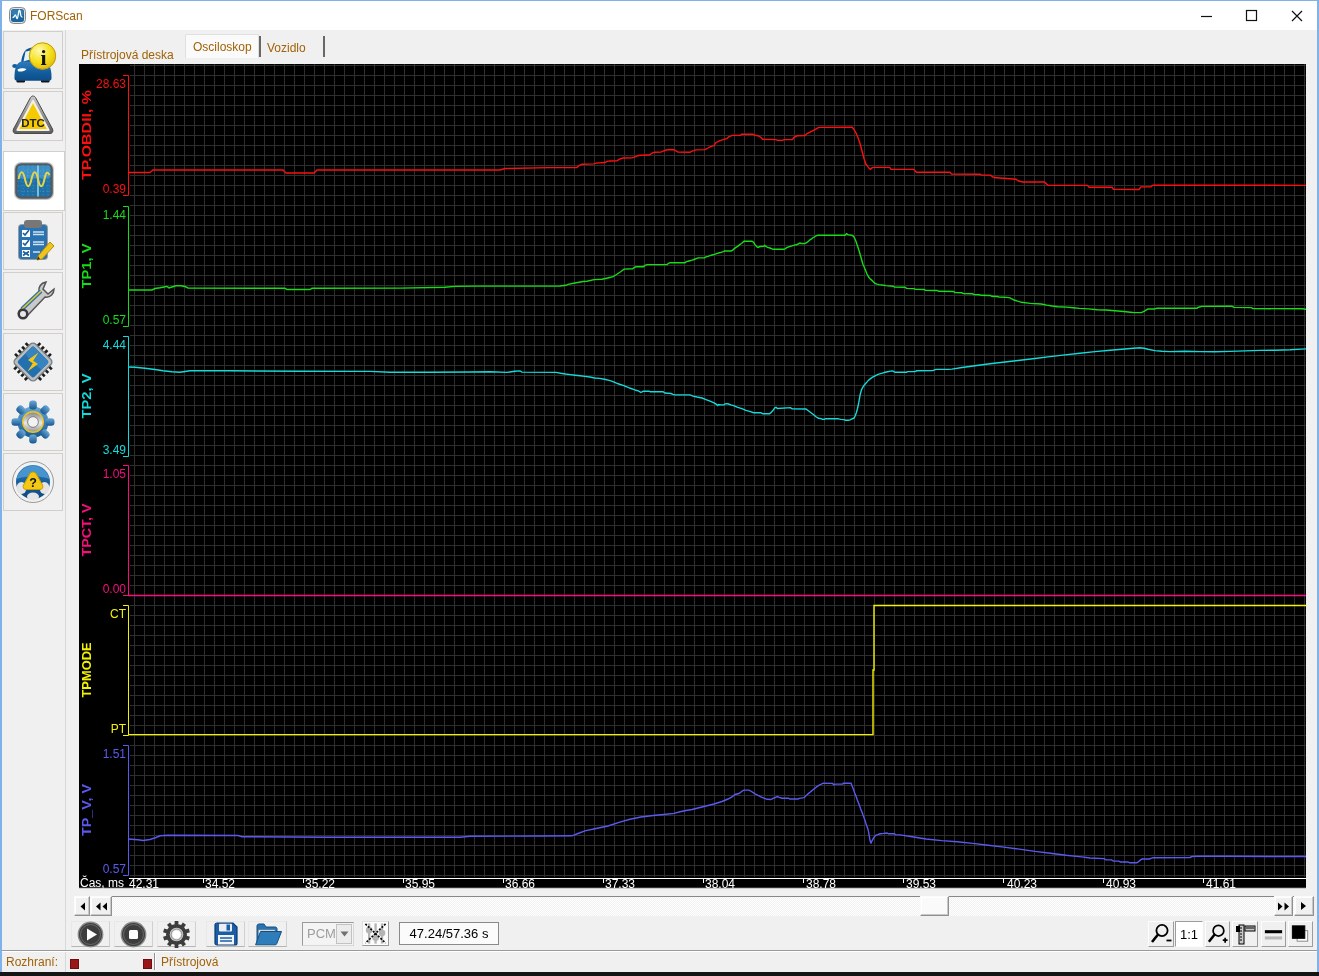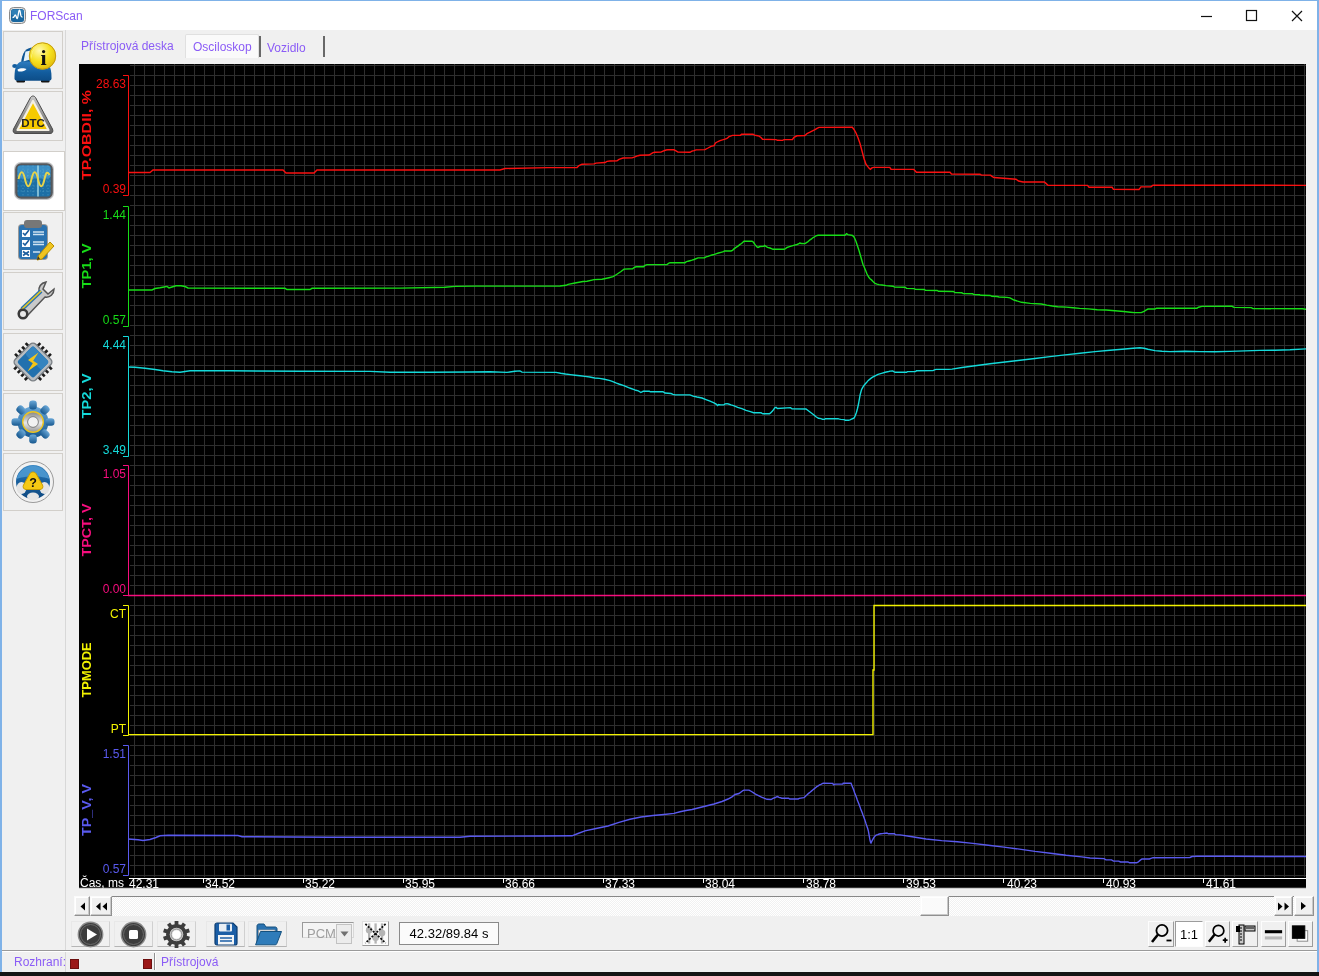--- a/index.html
+++ b/index.html
@@ -6,21 +6,21 @@
 .abs{position:absolute}
 #titlebar{position:absolute;left:2px;top:1px;width:1315px;height:29px;background:#fff}
 #btm{position:absolute;left:0;top:972px;width:1319px;height:4px;background:#151515}
 .brd{position:absolute;background:#7fb2e8}
 .sbtn{position:absolute;left:3px;width:60px;background:#f0f0f0;border:1px solid #d2cfca;display:flex;align-items:center;justify-content:center}
 .sbtn.sel{background:#fff;width:62px}
 .tabsep{position:absolute;top:36px;height:21px;width:1.5px;background:#686868}
 .tbtn{position:absolute;top:921px;height:26px;background:#f0f0f0;border:1px solid #e8e8e8;border-bottom-color:#b5b5b5;border-right-color:#d0d0d0;display:flex;align-items:center;justify-content:center}
 .zbtn{position:absolute;top:921px;height:26px;background:#f0f0f0;border:1px solid #9c9c9c;border-top-color:#fdfdfd;border-left-color:#fdfdfd;display:flex;align-items:center;justify-content:center}
 .sbbtn{position:absolute;top:896px;height:20px;background:#f0f0f0;border:1px solid #909090;border-top-color:#fbfbfb;border-left-color:#fbfbfb;box-shadow:inset -1px -1px 0 #c8c8c8, inset 1px 1px 0 #fff;display:flex;align-items:center;justify-content:center}
-.txt{position:absolute;font-size:12px;color:#8b5cf6;white-space:nowrap}
+.txt{position:absolute;font-size:12px;color:#a16207;white-space:nowrap}
 </style></head>
 <body>
 
 <div class="brd" style="left:0;top:0;width:1319px;height:1px"></div>
 <div class="brd" style="left:0;top:0;width:2px;height:972px"></div>
 <div class="brd" style="left:1317px;top:0;width:2px;height:972px"></div>
 <div id="titlebar">
  <div class="abs" style="left:7px;top:6px"><svg width="17" height="17" viewBox="0 0 17 17">
         <rect x="0.5" y="0.5" width="16" height="16" rx="4" fill="#e2e2e2" stroke="#8a8a8a"></rect>
         <rect x="2" y="2" width="13" height="13" rx="2.5" fill="#19679f"></rect>
@@ -193,21 +193,21 @@
 <ellipse cx="11.5" cy="29" rx="5" ry="6" fill="#e4e4e4"></ellipse>
 <ellipse cx="34.5" cy="29" rx="5" ry="6" fill="#e4e4e4"></ellipse>
 <ellipse cx="23" cy="37.5" rx="6" ry="4" fill="#e4e4e4"></ellipse>
 <path d="M20 14.5 C21.5 12.5 24.5 12.5 26 14.5 L32.5 26 C33.5 28 32.5 30.5 30 30.5 L16 30.5 C13.5 30.5 12.5 28 13.5 26 Z" fill="#f5c913" stroke="#c79c00" stroke-width="1"></path>
 <text x="23" y="28" font-size="12.5" font-weight="bold" fill="#101010" text-anchor="middle">?</text>
 </svg>
   </div>
 <div class="abs" style="left:65px;top:30px;width:1px;height:942px;background:#d8d8d8"></div>
 
 <div class="abs" style="left:185px;top:34px;width:74px;height:24px;background:#fafafa;border:1px solid #e0e0e0;border-bottom:none;border-radius:2px 2px 0 0"></div>
-<div class="txt" style="left:81px;top:39px">Přístrojová deska</div>
+<div class="txt" style="left:81px;top:48px">Přístrojová deska</div>
 <div class="txt" style="left:193px;top:40px">Osciloskop</div>
 <div class="txt" style="left:267px;top:41px">Vozidlo</div>
 <div class="tabsep" style="left:259px"></div>
 <div class="tabsep" style="left:323px"></div>
 
 <svg class="abs" style="left:79px;top:64px" width="1227" height="825" viewBox="79 64 1227 825">
 <rect x="79" y="64" width="1227" height="825" fill="#000"></rect>
 <path d="M134.5 64V877M144.5 64V877M154.5 64V877M164.5 64V877M174.5 64V877M184.5 64V877M194.5 64V877M204.5 64V877M214.5 64V877M224.5 64V877M234.5 64V877M244.5 64V877M254.5 64V877M264.5 64V877M274.5 64V877M284.5 64V877M294.5 64V877M304.5 64V877M314.5 64V877M324.5 64V877M334.5 64V877M344.5 64V877M354.5 64V877M364.5 64V877M374.5 64V877M384.5 64V877M394.5 64V877M404.5 64V877M414.5 64V877M424.5 64V877M434.5 64V877M444.5 64V877M454.5 64V877M464.5 64V877M474.5 64V877M484.5 64V877M494.5 64V877M504.5 64V877M514.5 64V877M524.5 64V877M534.5 64V877M544.5 64V877M554.5 64V877M564.5 64V877M574.5 64V877M584.5 64V877M594.5 64V877M604.5 64V877M614.5 64V877M624.5 64V877M634.5 64V877M644.5 64V877M654.5 64V877M664.5 64V877M674.5 64V877M684.5 64V877M694.5 64V877M704.5 64V877M714.5 64V877M724.5 64V877M734.5 64V877M744.5 64V877M754.5 64V877M764.5 64V877M774.5 64V877M784.5 64V877M794.5 64V877M804.5 64V877M814.5 64V877M824.5 64V877M834.5 64V877M844.5 64V877M854.5 64V877M864.5 64V877M874.5 64V877M884.5 64V877M894.5 64V877M904.5 64V877M914.5 64V877M924.5 64V877M934.5 64V877M944.5 64V877M954.5 64V877M964.5 64V877M974.5 64V877M984.5 64V877M994.5 64V877M1004.5 64V877M1014.5 64V877M1024.5 64V877M1034.5 64V877M1044.5 64V877M1054.5 64V877M1064.5 64V877M1074.5 64V877M1084.5 64V877M1094.5 64V877M1104.5 64V877M1114.5 64V877M1124.5 64V877M1134.5 64V877M1144.5 64V877M1154.5 64V877M1164.5 64V877M1174.5 64V877M1184.5 64V877M1194.5 64V877M1204.5 64V877M1214.5 64V877M1224.5 64V877M1234.5 64V877M1244.5 64V877M1254.5 64V877M1264.5 64V877M1274.5 64V877M1284.5 64V877M1294.5 64V877M1304.5 64V877M130 65.5H1306M130 75.5H1306M130 85.5H1306M130 95.5H1306M130 105.5H1306M130 115.5H1306M130 125.5H1306M130 135.5H1306M130 145.5H1306M130 155.5H1306M130 165.5H1306M130 175.5H1306M130 185.5H1306M130 195.5H1306M130 205.5H1306M130 215.5H1306M130 225.5H1306M130 235.5H1306M130 245.5H1306M130 255.5H1306M130 265.5H1306M130 275.5H1306M130 285.5H1306M130 295.5H1306M130 305.5H1306M130 315.5H1306M130 325.5H1306M130 335.5H1306M130 345.5H1306M130 355.5H1306M130 365.5H1306M130 375.5H1306M130 385.5H1306M130 395.5H1306M130 405.5H1306M130 415.5H1306M130 425.5H1306M130 435.5H1306M130 445.5H1306M130 455.5H1306M130 465.5H1306M130 475.5H1306M130 485.5H1306M130 495.5H1306M130 505.5H1306M130 515.5H1306M130 525.5H1306M130 535.5H1306M130 545.5H1306M130 555.5H1306M130 565.5H1306M130 575.5H1306M130 585.5H1306M130 595.5H1306M130 605.5H1306M130 615.5H1306M130 625.5H1306M130 635.5H1306M130 645.5H1306M130 655.5H1306M130 665.5H1306M130 675.5H1306M130 685.5H1306M130 695.5H1306M130 705.5H1306M130 715.5H1306M130 725.5H1306M130 735.5H1306M130 745.5H1306M130 755.5H1306M130 765.5H1306M130 775.5H1306M130 785.5H1306M130 795.5H1306M130 805.5H1306M130 815.5H1306M130 825.5H1306M130 835.5H1306M130 845.5H1306M130 855.5H1306M130 865.5H1306M130 875.5H1306" stroke="#2e2e2e" stroke-width="1" fill="none"></path>
 <path d="M123 75.5H128.5M128.5 75.5V195.5M123 195.5H128.5" stroke="#fa1010" stroke-width="1" fill="none"></path>
 <text x="126" y="88" fill="#fa1010" text-anchor="end" font-size="12">28.63</text>
@@ -324,42 +324,42 @@
       <path d="M2 4 C2 3 3 2 4 2 L20 2 L24 6 L24 22 C24 23 23 24 22 24 L4 24 C3 24 2 23 2 22 Z" fill="none" stroke="#0e3d70" stroke-width="1.2"></path>
     </svg>
   </div>
 <div class="tbtn" style="left:248px;width:39px">
     <svg width="28" height="26" viewBox="0 0 28 26">
       <path d="M3 21 L3 5 C3 4 3.7 3 5 3 L10 3 L12 6 L21 6 C22.3 6 23 6.7 23 8 L23 10" fill="#2a72b0" stroke="#14507e" stroke-width="1"></path>
       <path d="M4.5 21 L4.5 9 L21 9 L21 21 Z" fill="#fdfdfd" stroke="#9a9a9a" stroke-width=".8"></path>
       <path d="M6.5 10.5 L27.5 10.5 L22.8 22.6 C22.6 23.4 22 23.8 21.2 23.8 L1.6 23.8 Z" fill="#2f7cba" stroke="#14507e" stroke-width="1"></path>
     </svg>
   </div>
-<div class="abs" style="left:302px;top:922px;width:52px;height:16px;background:#f4f4f4;border:1px solid #9a9a9a;border-bottom-color:#d8d8d8;border-right-color:#d8d8d8">
+<div class="abs" style="left:302px;top:922px;width:52px;height:24px;background:#f4f4f4;border:1px solid #9a9a9a;border-bottom-color:#d8d8d8;border-right-color:#d8d8d8">
   <span class="abs" style="left:4px;top:3px;font-size:13px;color:#9e9e9e">PCM</span>
   <span class="abs" style="left:33px;top:1px;width:16px;height:20px;background:#ececec;border:1px solid #c2c2c2;display:flex;align-items:center;justify-content:center">
       <svg width="9" height="6" viewBox="0 0 9 6">
         <path d="M0.5 0.5 L8.5 0.5 L4.5 5.5 Z" fill="#707070"></path>
       </svg>
     </span>
 </div>
 <div class="tbtn" style="left:362px;top:921px;width:27px;height:25px;background:#fcfcfc;border-color:#e0e0e0 #9a9a9a #9a9a9a #e0e0e0">
     <svg width="26" height="25" viewBox="0 0 26 25">
       <g fill="#b4b4b4">
         <rect x="5.2" y="2" width="2.4" height="21"></rect>
         <rect x="11.9" y="2" width="2.4" height="21"></rect>
         <rect x="18.6" y="2" width="2.4" height="21"></rect>
         <circle cx="6.4" cy="9" r="3.4"></circle>
         <circle cx="13.1" cy="17" r="3.4"></circle>
         <circle cx="19.8" cy="12" r="3.4"></circle>
       </g>
       <path d="M2.5 2.5 L23.5 22.5 M23.5 2.5 L2.5 22.5" stroke="#0a0a0a" stroke-width="1.8" stroke-dasharray="2.1 1.5"></path>
     </svg>
   </div>
-<div class="abs" style="left:399px;top:922px;width:100px;height:23px;background:#fbfbfb;border:1px solid #8a8a8a;display:flex;align-items:center;justify-content:center;font-size:13px">42.32/89.84 s</div>
+<div class="abs" style="left:399px;top:922px;width:100px;height:23px;background:#fbfbfb;border:1px solid #8a8a8a;display:flex;align-items:center;justify-content:center;font-size:13px">47.24/57.36 s</div>
 
 <div class="zbtn" style="left:1148px;width:26px">
     <svg width="24" height="24" viewBox="0 0 24 24">
       <circle cx="13" cy="8.5" r="5.6" fill="none" stroke="#000" stroke-width="1.8"></circle>
       <path d="M9 12.5 L3 20" stroke="#000" stroke-width="2.6"></path>
       <path d="M17.5 18.5 h5" stroke="#000" stroke-width="1.8"></path>
     </svg>
   </div>
 <div class="zbtn" style="left:1175px;width:28px;background:#fff;border-color:#9c9c9c #fdfdfd #fdfdfd #9c9c9c">
     <span style="font-size:13px">1:1</span>
@@ -388,19 +388,19 @@
   </div>
 <div class="zbtn" style="left:1288px;width:25px">
     <svg width="24" height="24" viewBox="0 0 24 24">
       <rect x="8.5" y="8.5" width="11" height="11" fill="#fff" stroke="#888" stroke-width="1"></rect>
       <rect x="3.5" y="3.5" width="13" height="13" fill="#000" stroke="#000"></rect>
     </svg>
   </div>
 
 <div class="abs" style="left:2px;top:950px;width:1315px;height:1px;background:#9a9a9a"></div>
 <div class="abs" style="left:2px;top:951px;width:1315px;height:1px;background:#fff"></div>
-<div class="txt" style="left:14px;top:955px">Rozhraní:</div>
+<div class="txt" style="left:6px;top:955px">Rozhraní:</div>
 <div class="abs" style="left:70px;top:959px;width:9px;height:10px;background:#9b1717;border:1px solid #6d0f0f"></div>
 <div class="txt" style="left:83px;top:987px">Vozidlo:</div>
 <div class="abs" style="left:143px;top:959px;width:9px;height:10px;background:#9b1717;border:1px solid #6d0f0f"></div>
 <div class="abs" style="left:154px;top:953px;width:1px;height:17px;background:#8f8f8f"></div>
 <div class="abs" style="left:155px;top:953px;width:1px;height:17px;background:#fff"></div>
 <div class="txt" style="left:161px;top:955px">Přístrojová</div>
 <div id="btm"></div>
 </body></html>

